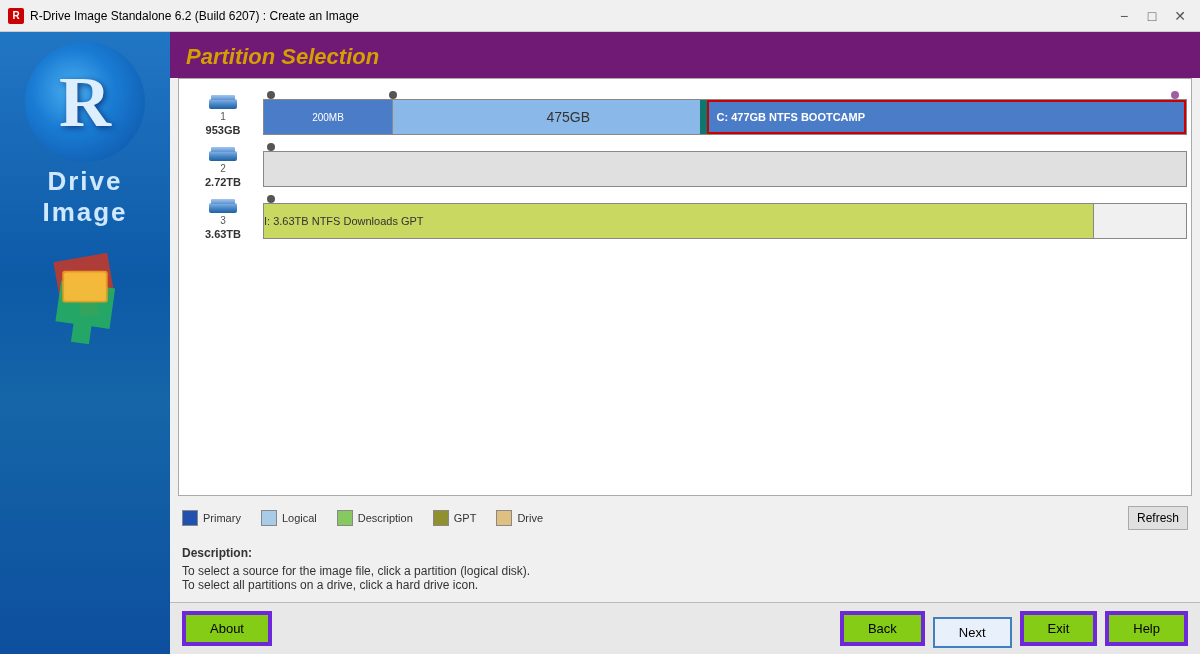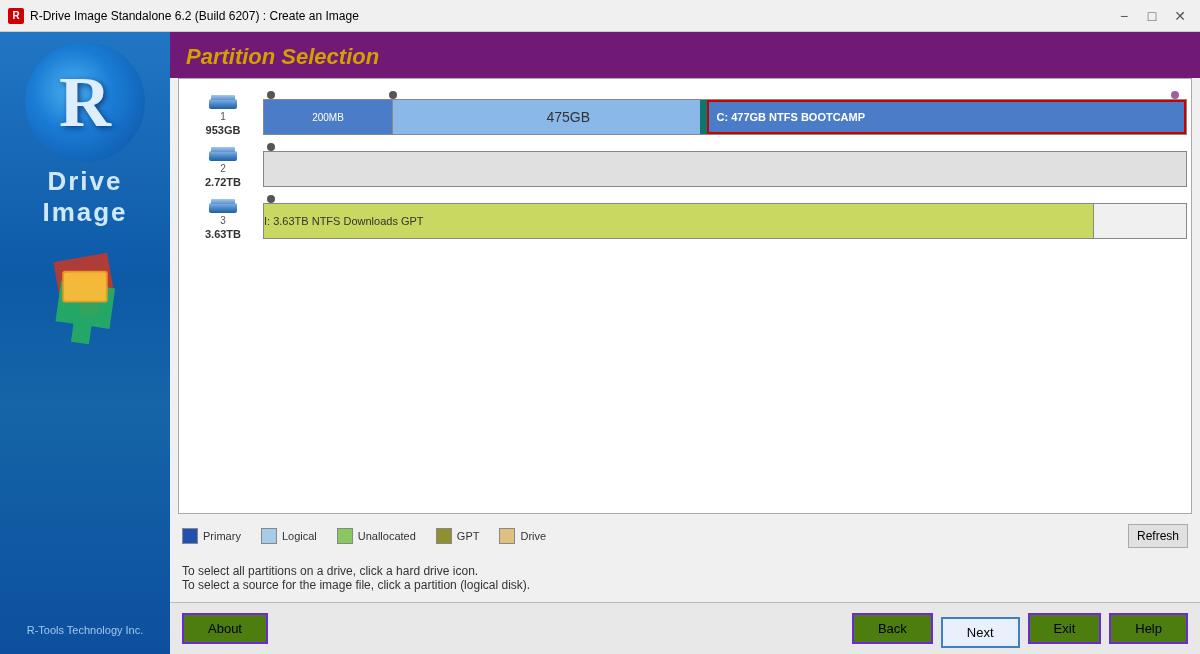--- a/index.html
+++ b/index.html
@@ -293,22 +293,22 @@
       height: 52px;
       background: #e8e8e8;
       border-top: 1px solid #bbb;
       display: flex;
       align-items: center;
       padding: 0 12px;
       gap: 8px;
     }
     .bottom-btn {
       padding: 6px 24px;
-      border: 2px solid #6d28d9;
-      background: #4d7c0f;
+      border: 4px solid #6d28d9;
+      background: #84cc16;
       cursor: pointer;
       font-size: 13px;
       min-width: 70px;
     }
     .bottom-btn.primary {
       border: 2px solid #4080c0;
       background: #e8f0fc;
       margin-top: 8px;
     }
     .spacer { flex: 1; }
@@ -340,23 +340,20 @@
       <svg width="90" height="110" viewBox="0 0 90 110">
 
         <polygon points="15,10 75,10 75,55 55,55 55,75 35,75 35,55 15,55" fill="#c0392b" opacity="0.9" transform="rotate(-10,45,40)"></polygon>
 
         <polygon points="15,40 75,40 75,85 55,85 55,105 35,105 35,85 15,85" fill="#27ae60" opacity="0.9" transform="rotate(8,45,65)"></polygon>
 
         <rect x="20" y="25" width="50" height="35" rx="3" fill="#f0a020" opacity="0.9"></rect>
         <rect x="22" y="27" width="46" height="31" rx="2" fill="#f8c040" opacity="0.8"></rect>
       </svg>
     </div>
-    <div class="sidebar-brand-area">
-      <span>R-Tools Technology Inc.</span>
-    </div>
   </div>
 
   <div class="content-area">
 
     <div class="content-header">
       <div class="partition-selection-title">Partition Selection</div>
     </div>
 
     <div class="disk-area">
 
@@ -426,36 +423,37 @@
       <div class="legend-item">
         <div class="legend-box" style="background:#2050b0;"></div>
         <span class="legend-label">Primary</span>
       </div>
       <div class="legend-item">
         <div class="legend-box" style="background:#a8cce8;"></div>
         <span class="legend-label">Logical</span>
       </div>
       <div class="legend-item">
         <div class="legend-box" style="background:#88c860;"></div>
-        <span class="legend-label">Unallocated</span>
+        <span class="legend-label">Description</span>
       </div>
       <div class="legend-item">
         <div class="legend-box" style="background:#909030;"></div>
         <span class="legend-label">GPT</span>
       </div>
       <div class="legend-item">
         <div class="legend-box" style="background:#e0c080;"></div>
         <span class="legend-label">Drive</span>
       </div>
       <button class="refresh-btn">Refresh</button>
     </div>
 
     <div class="description-area">
+      <div class="description-label">Description:</div>
+      <div>To select a source for the image file, click a partition (logical disk).</div>
       <div>To select all partitions on a drive, click a hard drive icon.</div>
-      <div>To select a source for the image file, click a partition (logical disk).</div>
     </div>
 
     <div class="bottom-bar">
       <button class="bottom-btn">About</button>
       <div class="spacer"></div>
       <button class="bottom-btn">Back</button>
       <button class="bottom-btn primary">Next</button>
       <button class="bottom-btn">Exit</button>
       <button class="bottom-btn">Help</button>
     </div>

